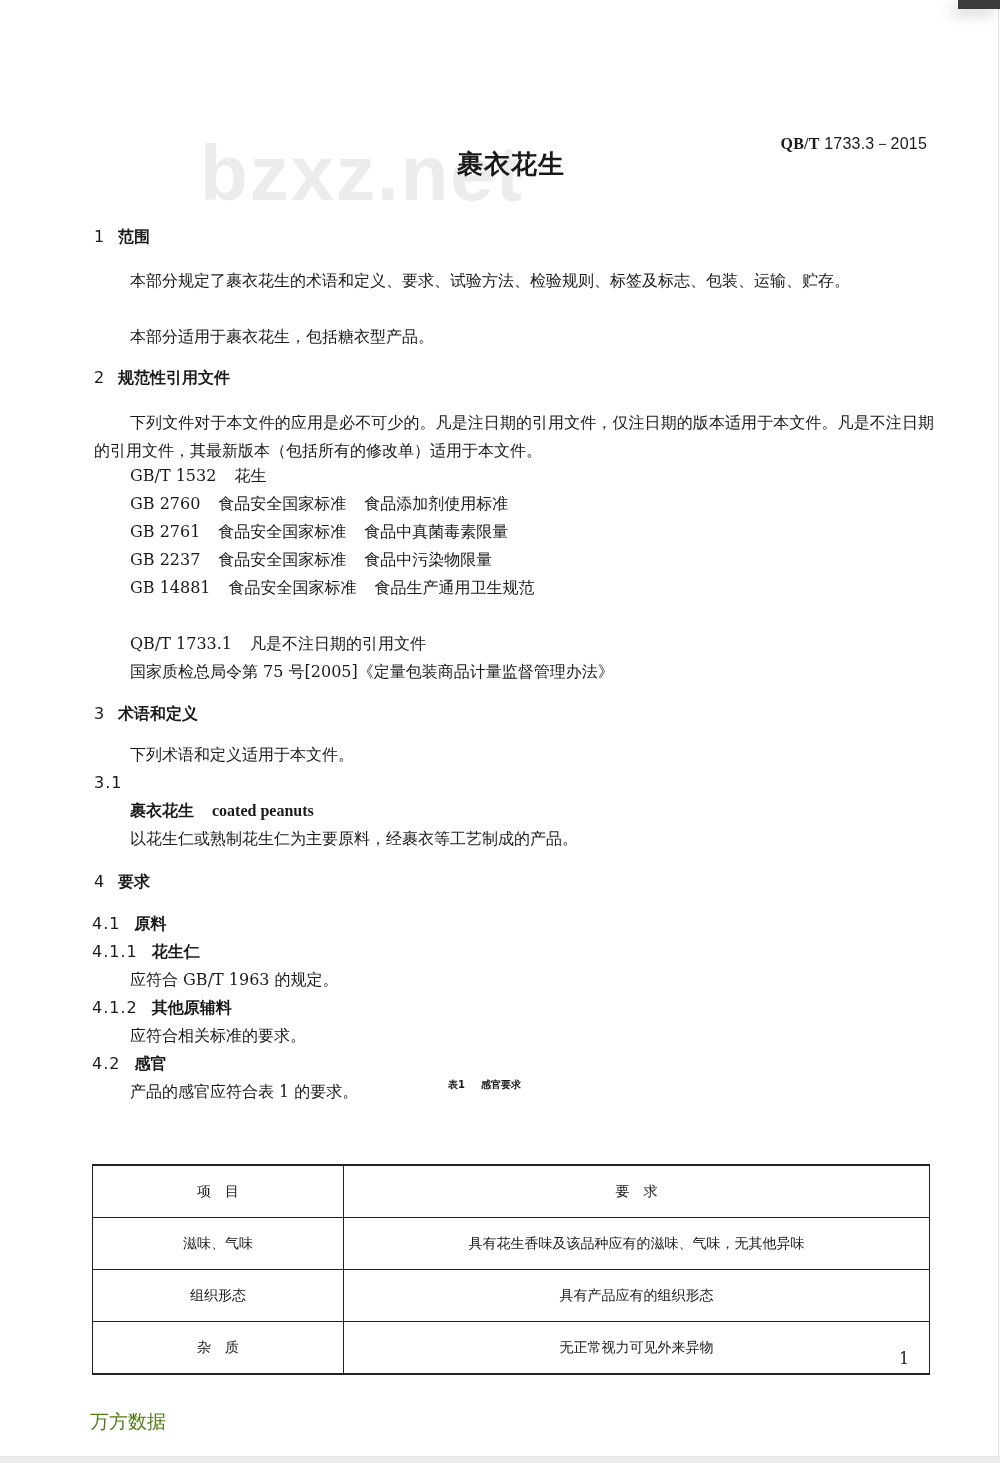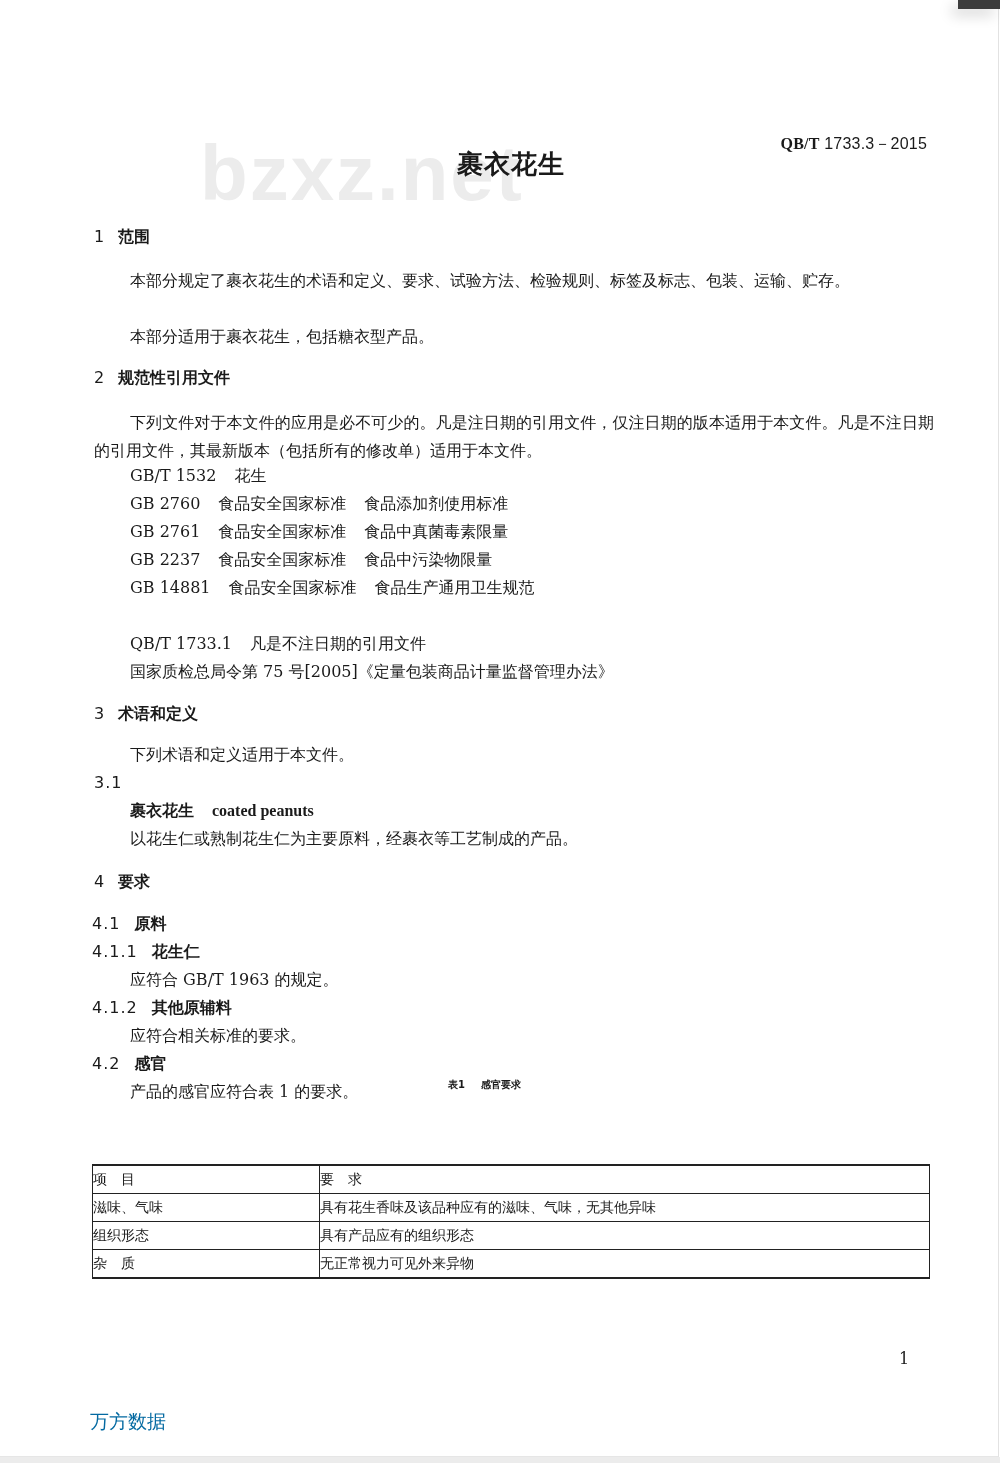--- a/index.html
+++ b/index.html
@@ -50,27 +50,27 @@
     .ref .t1 { margin-right: 18px; }
     .table-caption {
       left: 448px; top: 1078px; font-size: 10px; font-weight: bold; font-family: "DejaVu Sans", sans-serif;
     }
     .table-caption .num { margin-right: 16px; }
     table.req {
       position: absolute; left: 92px; top: 1164px; width: 838px;
       border-collapse: collapse; font-size: 14px; font-family: "DejaVu Sans", sans-serif;
     }
     table.req td {
-      border: 1.5px solid #222; height: 27px; padding: 0; text-align: left; vertical-align: middle;
+      border: 1.5px solid #222; height: 27px; padding: 12px; text-align: center; vertical-align: middle;
     }
     table.req td.c1 { width: 226px; }
     table.req tr:first-child td { border-top-width: 2px; }
     table.req tr:last-child td { border-bottom-width: 2px; margin-top: 12px; }
     .page-num { left: 899px; top: 1349px; font-size: 16px; }
-    .footer-brand { left: 90px; top: 1409px; font-size: 19px; font-family: "DejaVu Sans", sans-serif; color: #0369a1; }
+    .footer-brand { left: 90px; top: 1409px; font-size: 19px; font-family: "DejaVu Sans", sans-serif; color: #4d7c0f; }
   </style>
 </head>
 <body>
 
 <div class="page">
 
   <div class="abs std-code">
     <b>QB/T</b>
     <span>1733.3－2015</span>
   </div>

